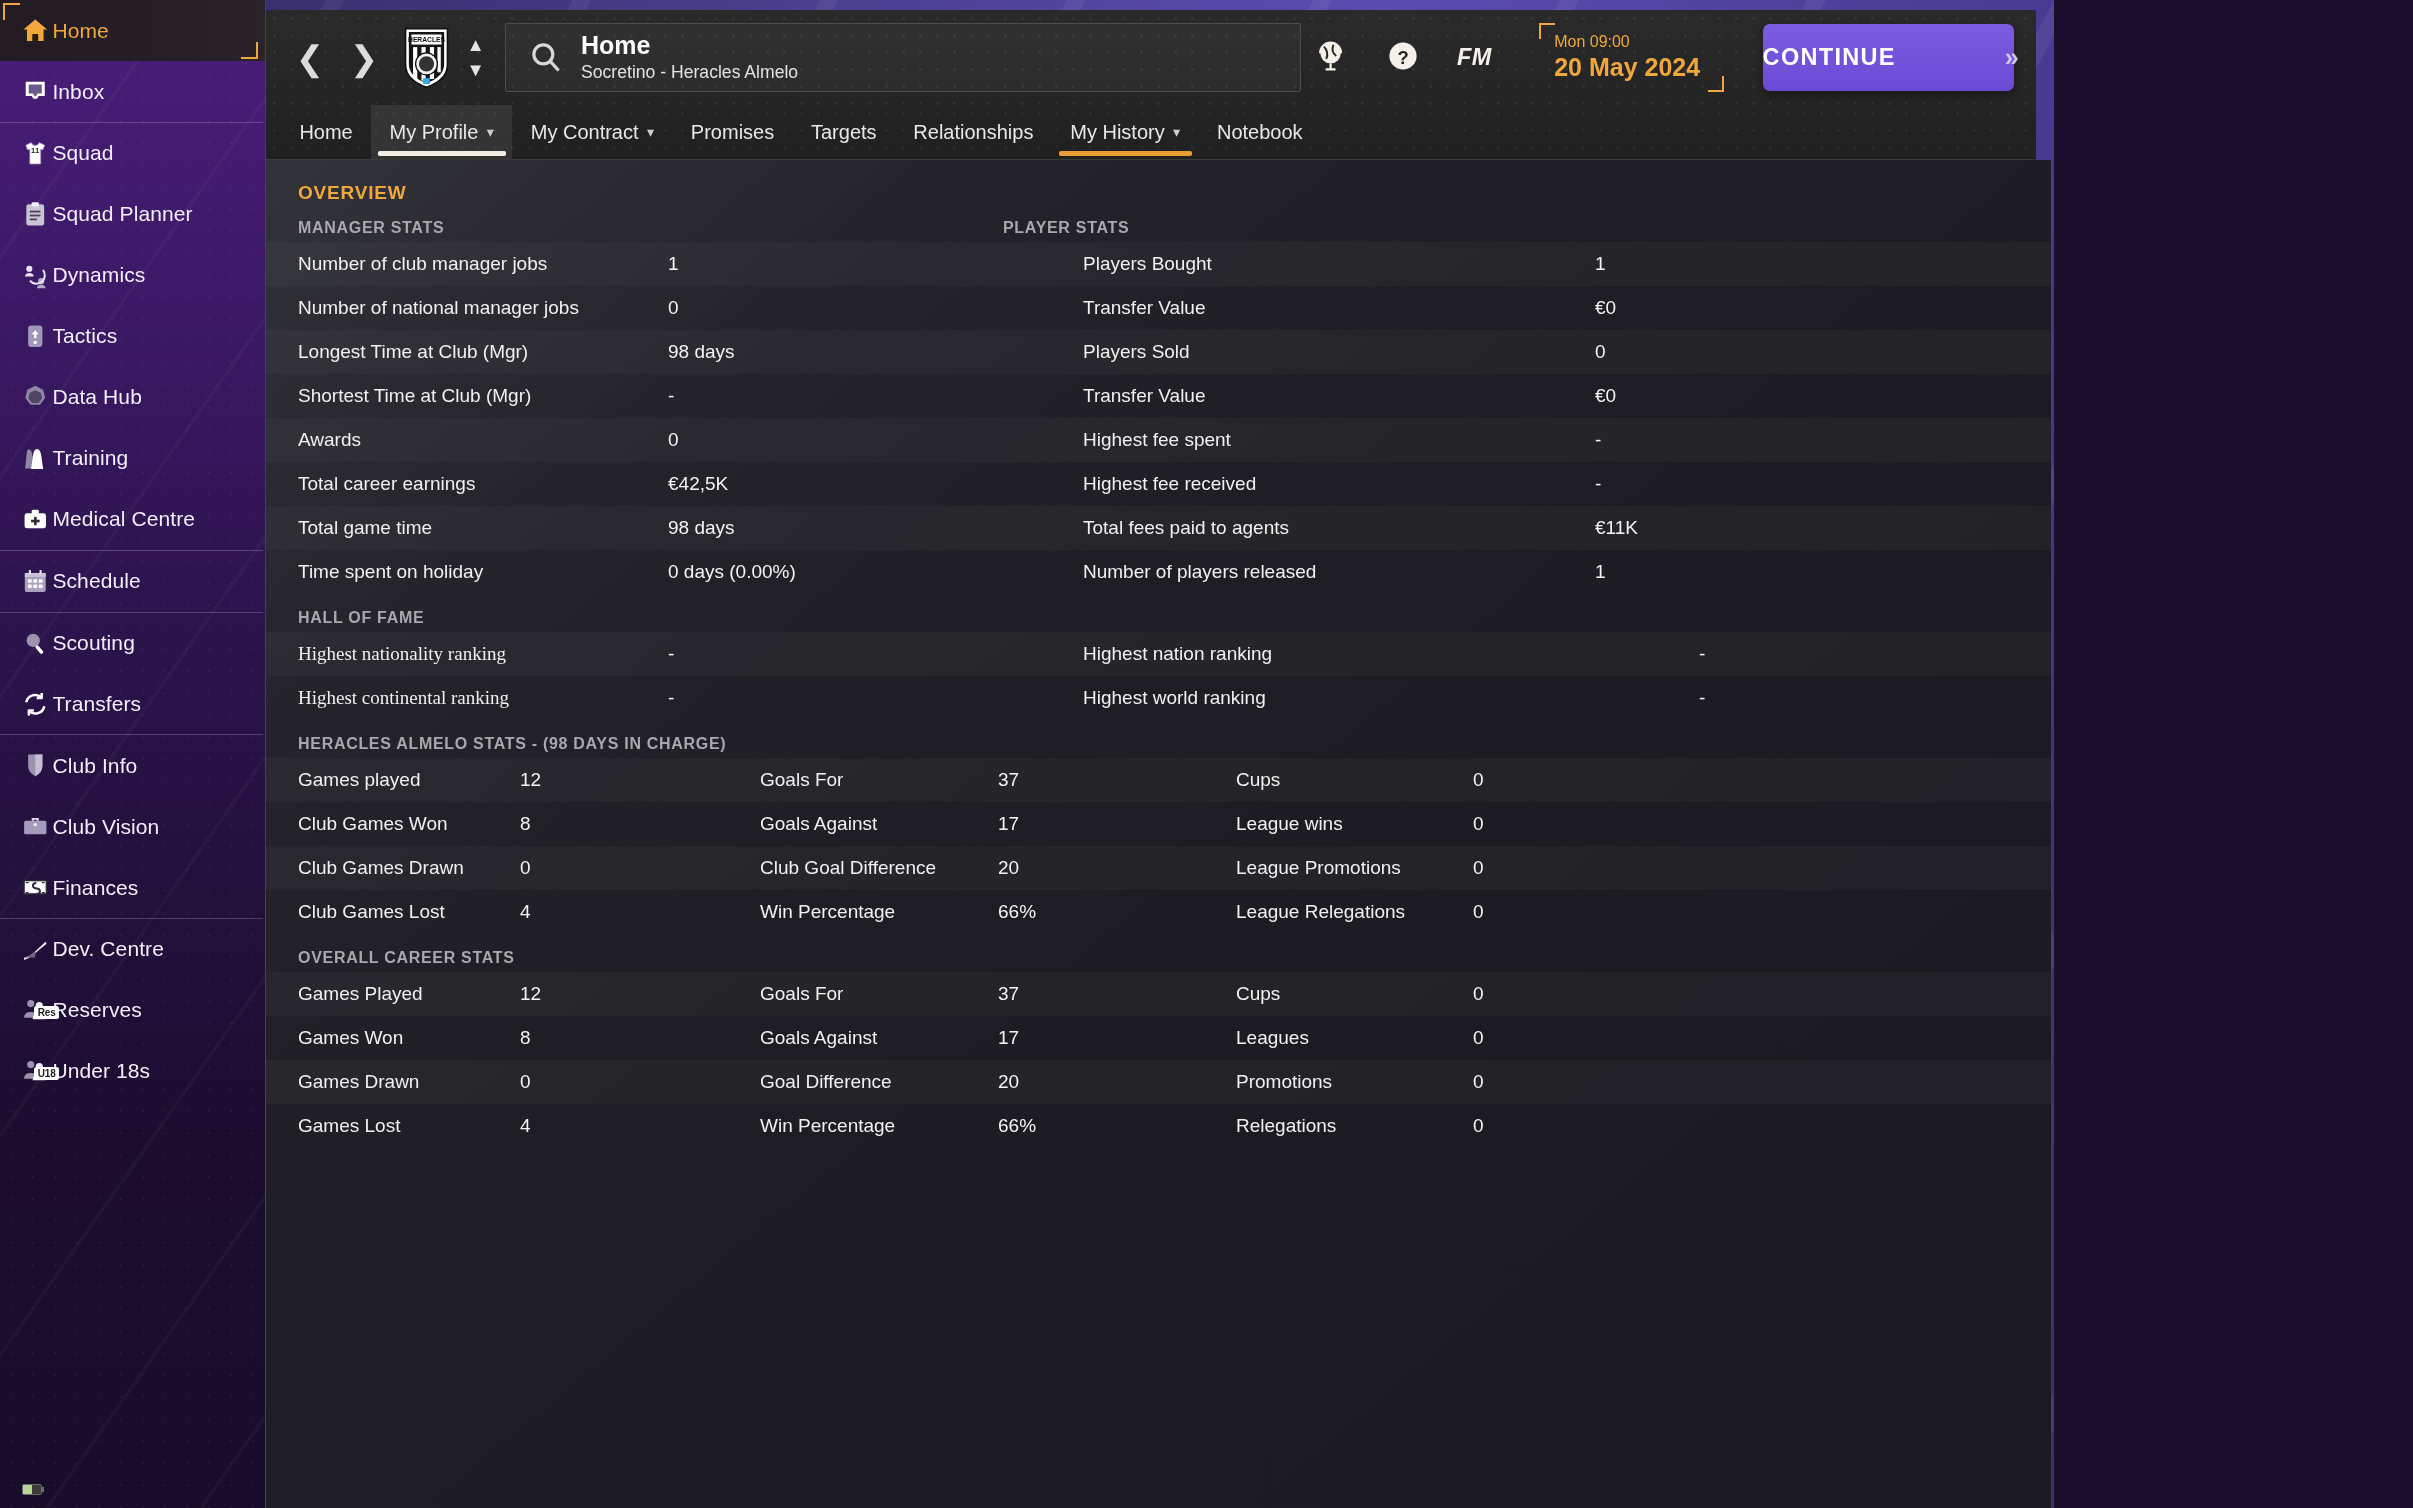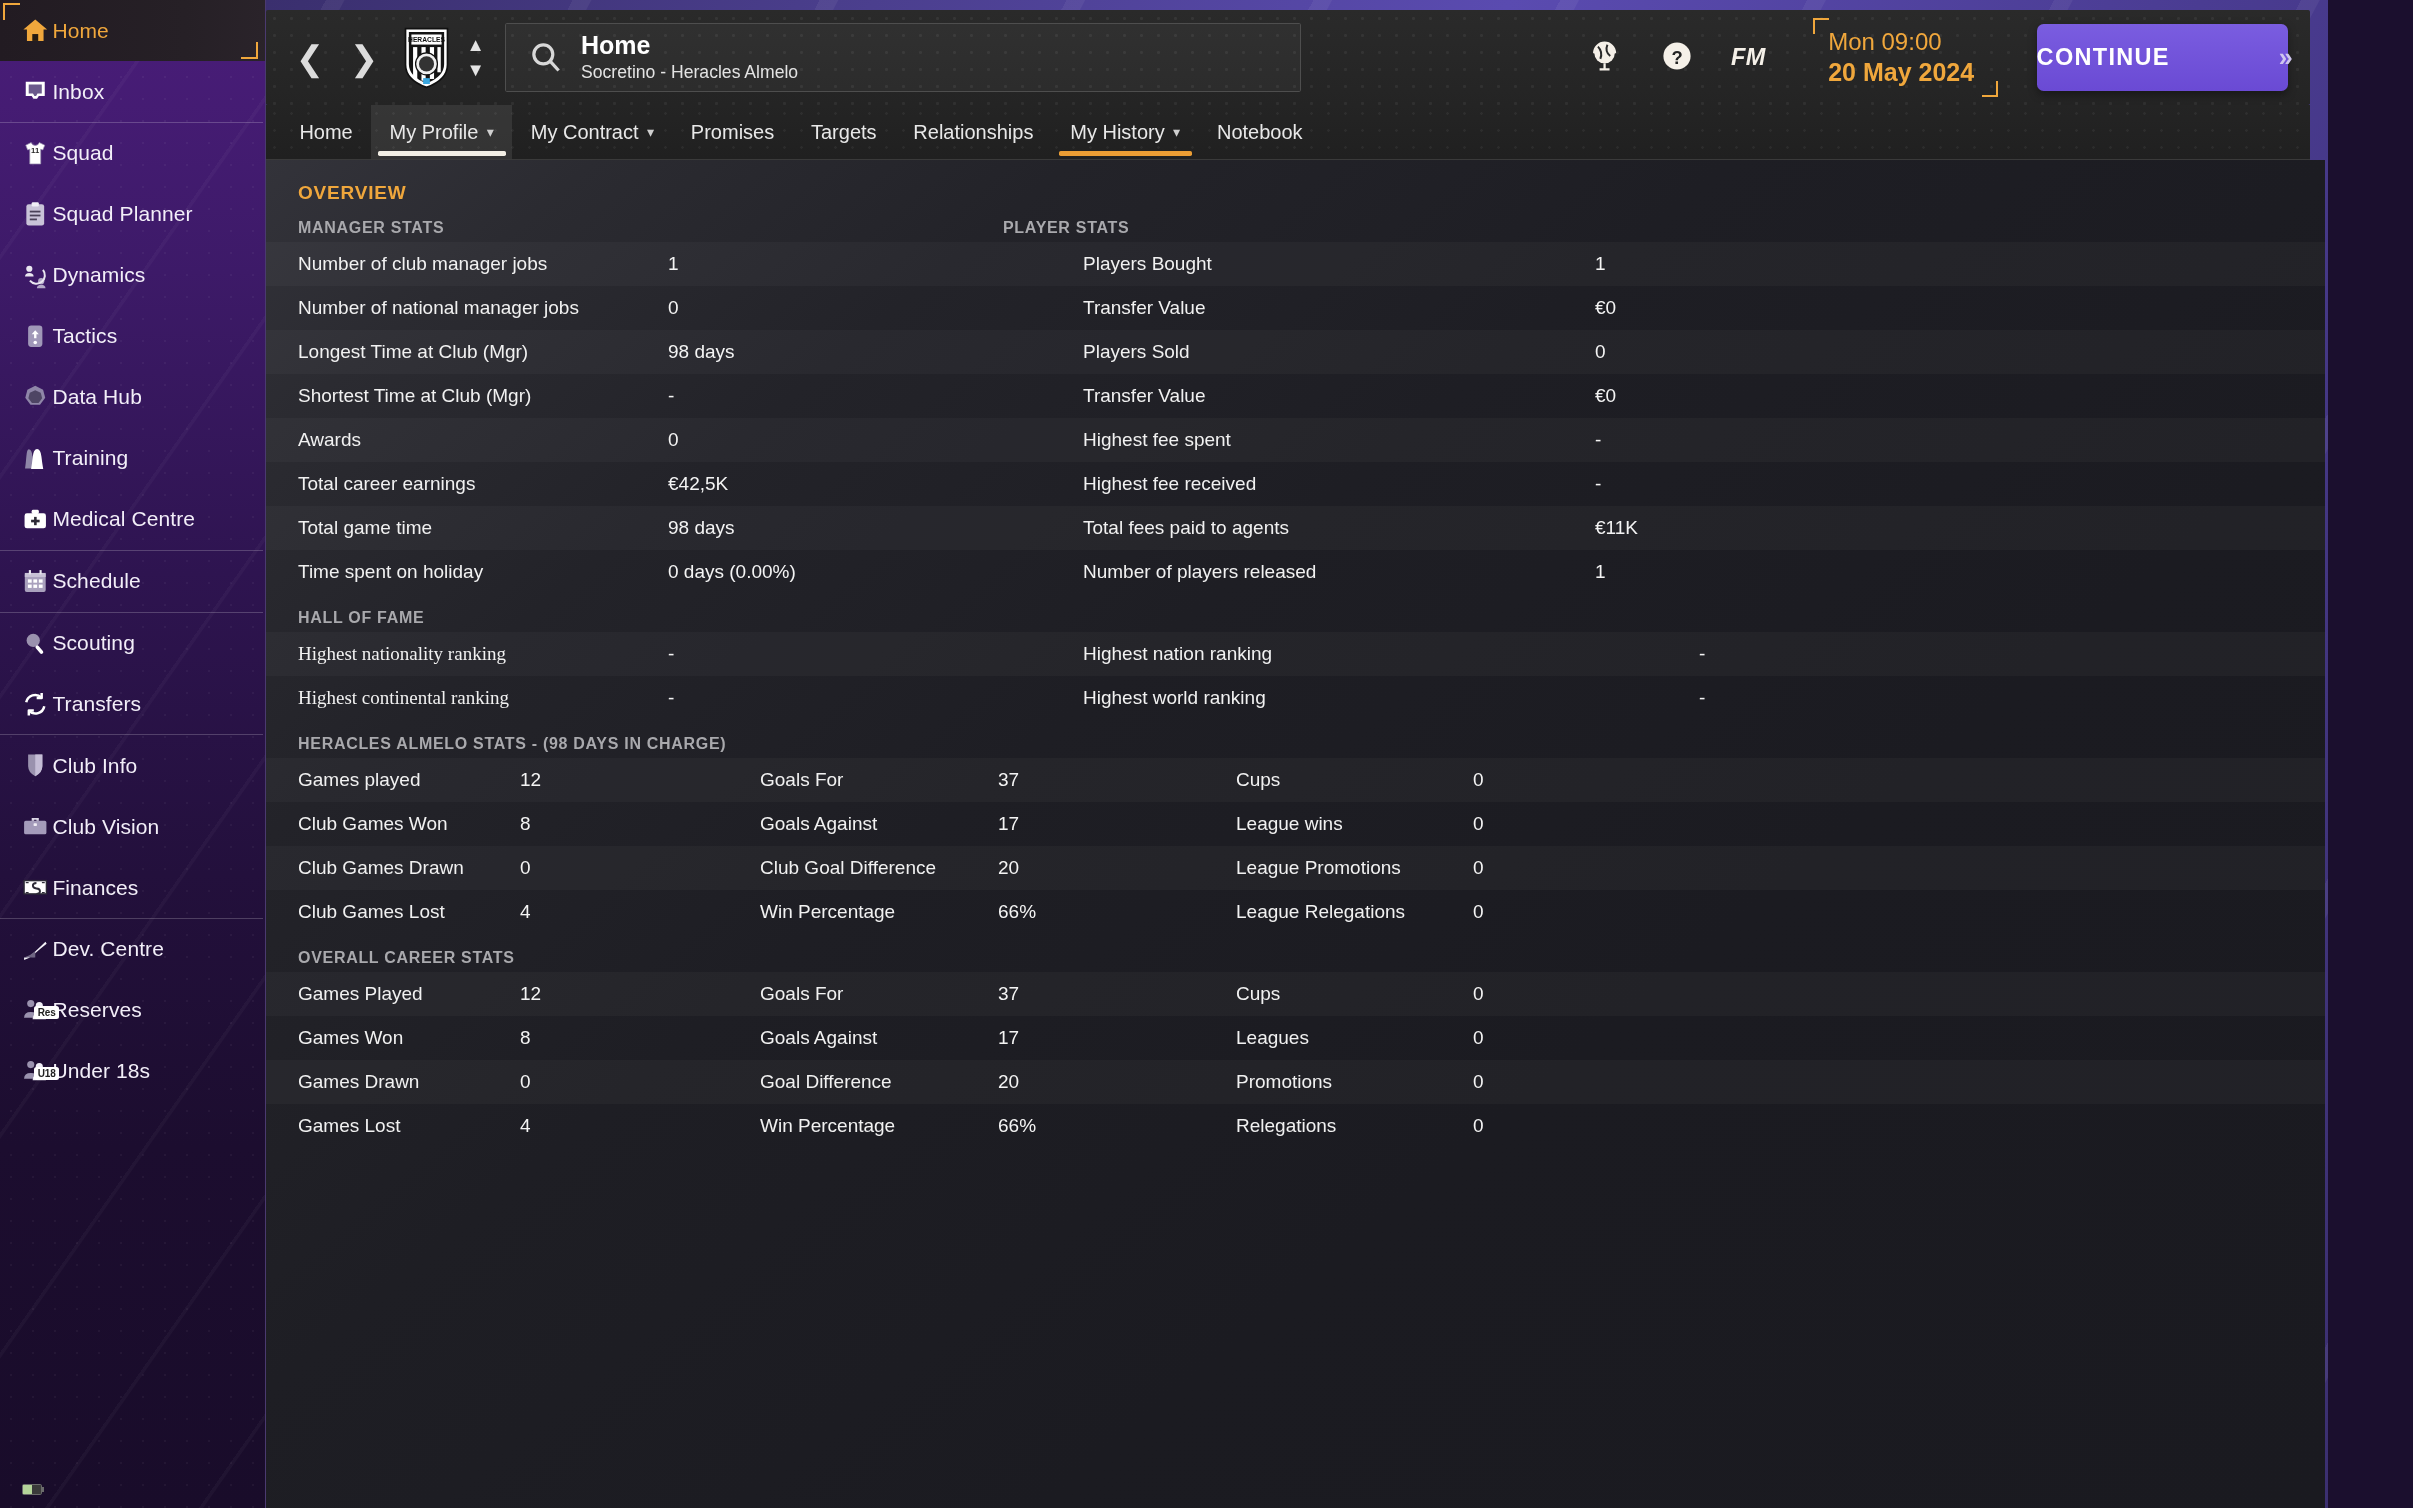--- a/index.html
+++ b/index.html
@@ -2,21 +2,21 @@
 <html style="font-size:13.4px"><head>
 <meta charset="utf-8">
 <style>
   * { box-sizing: border-box; margin: 0; padding: 0; }
   html, body {
     width: 2413px; height: 1508px;
     background: #1b0f2e;
     font-family: "Liberation Sans", sans-serif;
     overflow: hidden;
   }
-  #app { position: relative; width: 2328px; height: 1508px; display: flex; }
+  #app { position: relative; width: 2054px; height: 1508px; display: flex; }
 
   
   #sidebar {
     width: 266px; height: 1508px; flex: 0 0 266px;
     position: relative;
     background:
       linear-gradient(180deg, #4a1d7a 0%, #3d1a68 18%, #2e1450 38%, #23103c 58%, #1c0d2f 76%, #190c2a 100%);
     border-right: 1.7px solid #4b3a70;
     overflow: hidden;
   }
@@ -142,21 +142,21 @@
   #datebox {
     position: relative; z-index: 2; margin-left: 39px;
     padding: 8.4px 23.5px 8.4px 15px;
   }
   #datebox::before, #datebox::after {
     content:""; position:absolute; width: 13.4px; height: 13.4px;
     border-color:#f0a73c; border-style: solid; border-width:0;
   }
   #datebox::before { top:0; left:0; border-top-width:2.5px; border-left-width:2.5px; }
   #datebox::after { bottom:0; right:0; border-bottom-width:2.5px; border-right-width:2.5px; }
-  .date-time { color: #f0a73c; font-size: 24px; line-height: 1.25; }
+  .date-time { color: #f0a73c; font-size: 16px; line-height: 1.25; }
   .date-day { color: #f0a73c; font-size: 25px; font-weight: bold; line-height: 1.25; }
   #continue {
     position: relative; z-index: 2; margin-left: 39px; margin-right: 22px;
     background: linear-gradient(180deg, #7a5de0 0%, #6a4ad4 100%);
     border-radius: 6.7px; height: 67px; min-width: 251px;
     display:flex; align-items:center; justify-content:space-between; gap: 22px;
     box-shadow: 0 3.4px 8.4px rgba(0,0,0,0.35);
   }
   #continue .lbl { color:#fff; font-size: 23.5px; font-weight: bold; letter-spacing: 1.3px; }
   #continue .chev { color: #cfc6ee; font-size: 25px; font-weight: bold; letter-spacing: -5px; }

